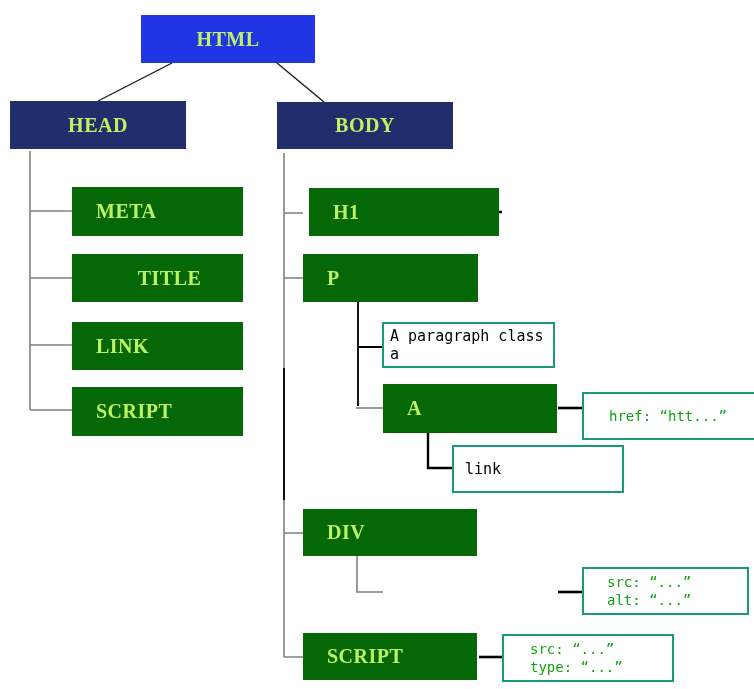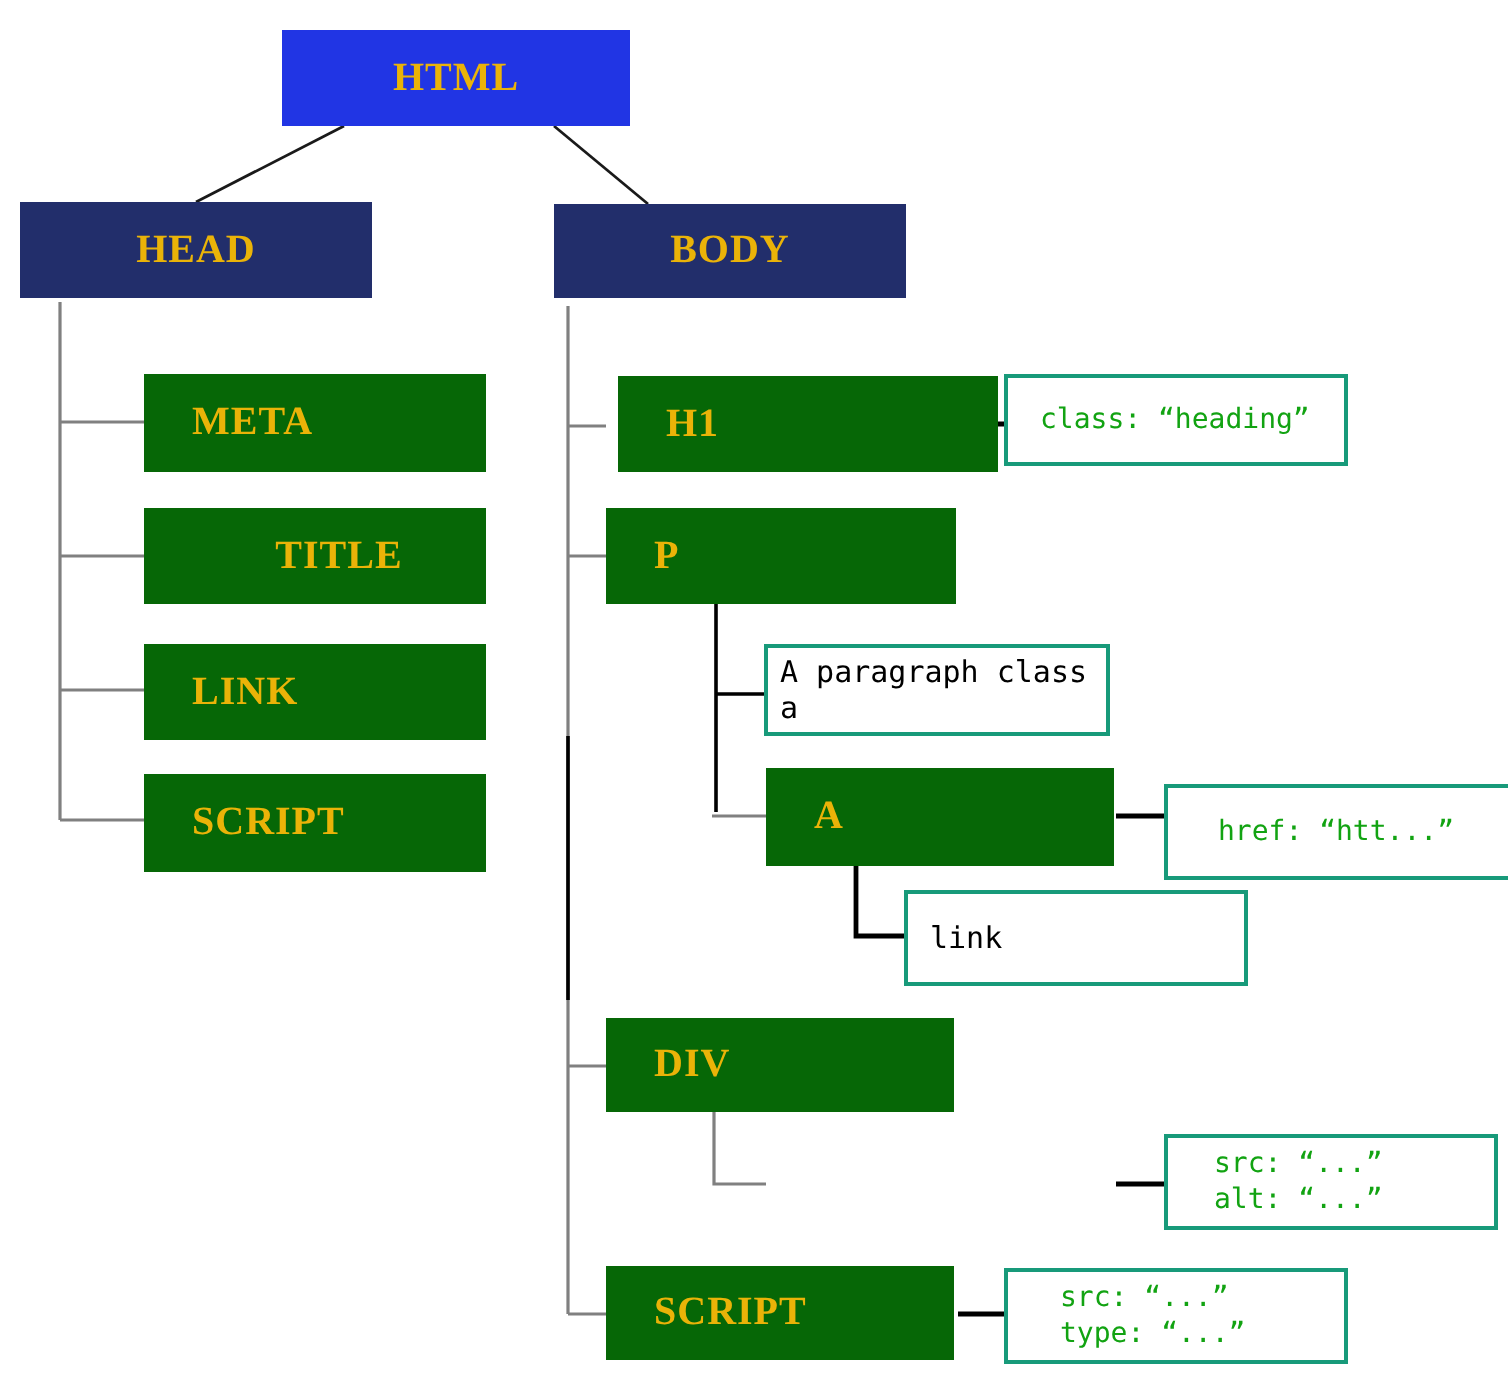--- a/index.html
+++ b/index.html
@@ -6,21 +6,21 @@
   .stage{
     position:relative;width:754px;height:689px;background:#ffffff;
     font-family:"Liberation Serif", serif;overflow:hidden;
   }
   .lines{position:absolute;left:0;top:0;z-index:1;}
   .box{
     position:absolute;z-index:2;display:flex;align-items:center;
     box-sizing:border-box;
   }
   .node{
-    color:#eab308;font-weight:bold;font-size:20px;
+    color:#bef264;font-weight:bold;font-size:20px;
     font-family:"Liberation Serif", serif;letter-spacing:0.5px;
   }
   .root{background:#2135e4;justify-content:center;}
   .section{background:#222e6b;justify-content:center;}
   .element{background:#066706;padding-left:24px;}
   .annot{
     background:#ffffff;border:2.5px solid #189a7a;
     font-family:"DejaVu Sans Mono", monospace;
     font-size:14px;color:#12a312;line-height:18px;
   }
@@ -115,23 +115,20 @@
     <span>SCRIPT</span>
   </div>
 
   <div class="box annot dark pos-text-paragraph">
     <span>A paragraph class a</span>
   </div>
   <div class="box annot dark pos-text-link">
     <span>link</span>
   </div>
 
-  <div class="box annot pos-attr-h1">
-    <span>class: “heading”</span>
-  </div>
   <div class="box annot pos-attr-a">
     <span>href: “htt...”</span>
   </div>
   <div class="box annot pos-attr-img">
     <span>
       <span class="ln">src: “...”</span>
       <span class="ln">alt: “...”</span>
     </span>
   </div>
   <div class="box annot pos-attr-script">

